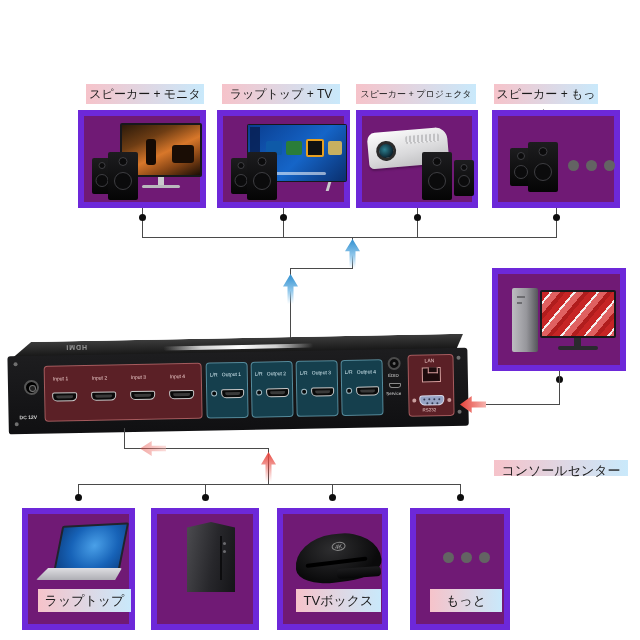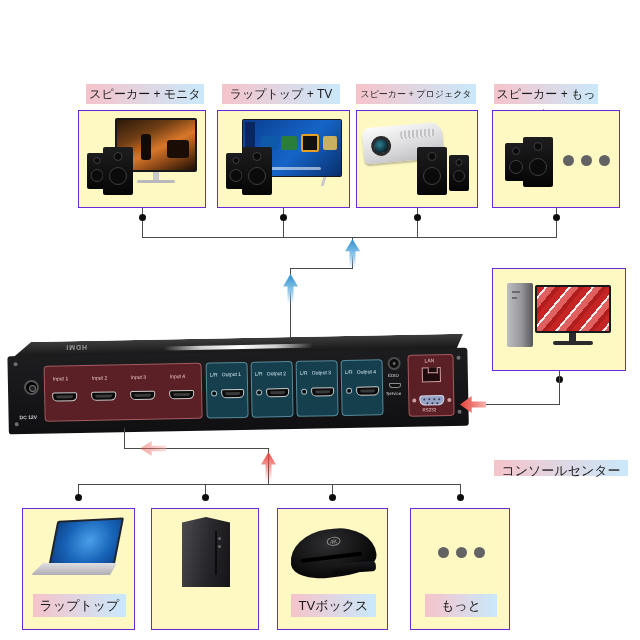--- a/index.html
+++ b/index.html
@@ -5,21 +5,21 @@
   * { margin:0; padding:0; box-sizing:border-box; }
   body { background:#fff; font-family:"Liberation Sans","DejaVu Sans",sans-serif; }
   .canvas { position:relative; width:640px; height:640px; background:#fff; overflow:hidden; }
 
   .title { position:absolute; left:0; right:0; top:8px; text-align:center;
            font-size:42px; font-weight:700; color:#000; letter-spacing:3px; }
 
   .glabel { position:absolute; height:20px; line-height:20px; text-align:center;
             font-size:12px; color:#1a1a1a;
             background:linear-gradient(90deg,#f6c3ca,#c9e9fb); }
-  .box { position:absolute; background:#fef9c3; border:1px solid #6d28d9; }
+  .box { position:absolute; background:#701a75; border:6px solid #6d28d9; }
 
   .line { position:absolute; background:#4a4a4a; }
   .dot  { position:absolute; width:7px; height:7px; border-radius:50%; background:#0d0d0d; }
 
   .arrow-up { position:absolute;
     clip-path:polygon(50% 0,100% 42%,70% 42%,70% 100%,30% 100%,30% 42%,0 42%); }
   .arrow-left { position:absolute;
     clip-path:polygon(0 50%,45% 0,45% 32%,100% 32%,100% 68%,45% 68%,45% 100%); }
   .blue-a { background:linear-gradient(#2f8fd0,#8ec6ea 55%,rgba(205,232,250,0)); }
   .red-up { background:linear-gradient(#e84840,rgba(250,195,190,0)); }

